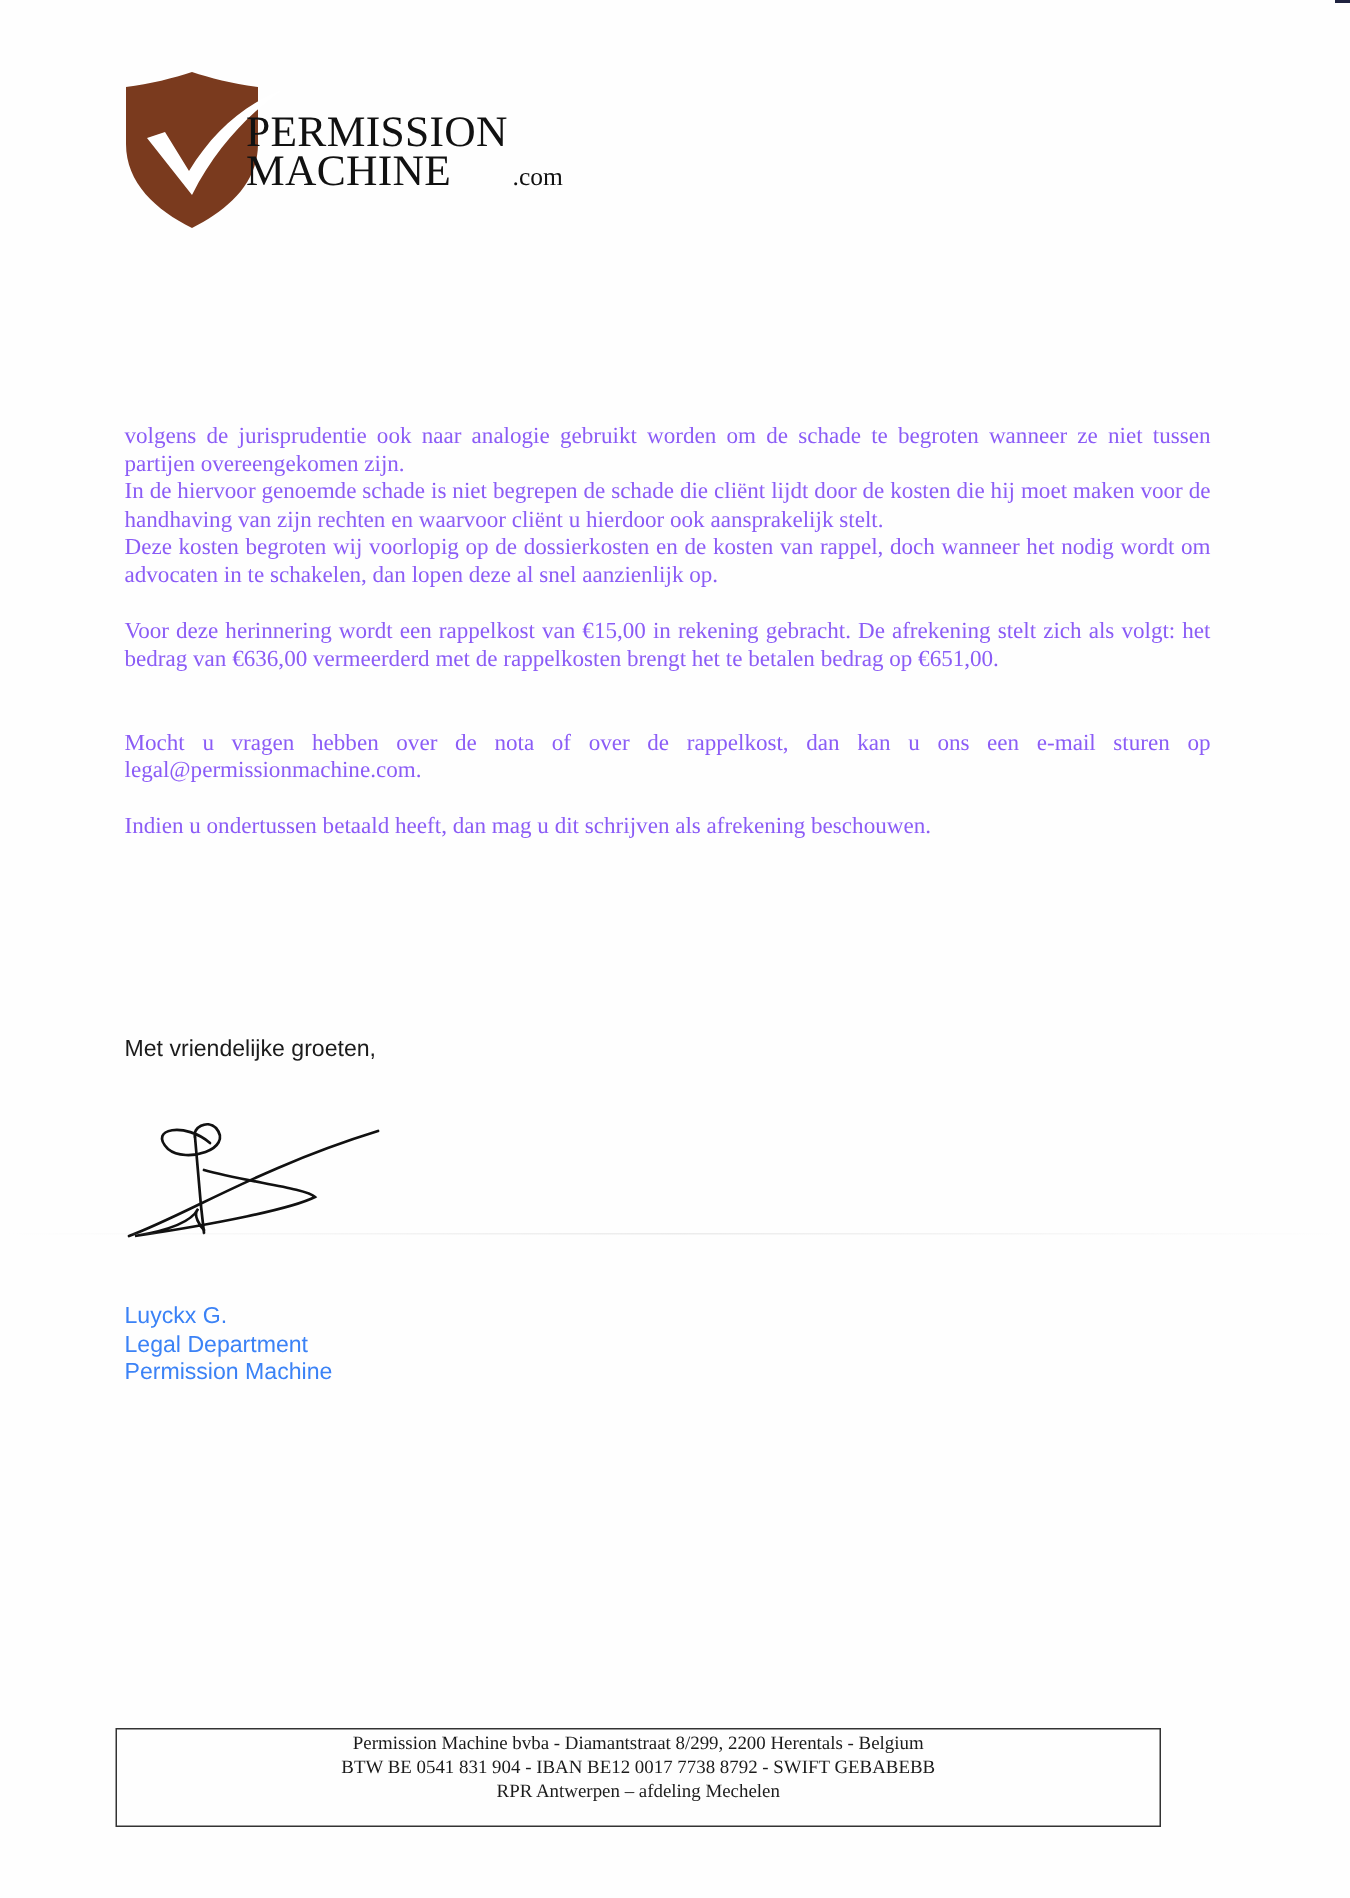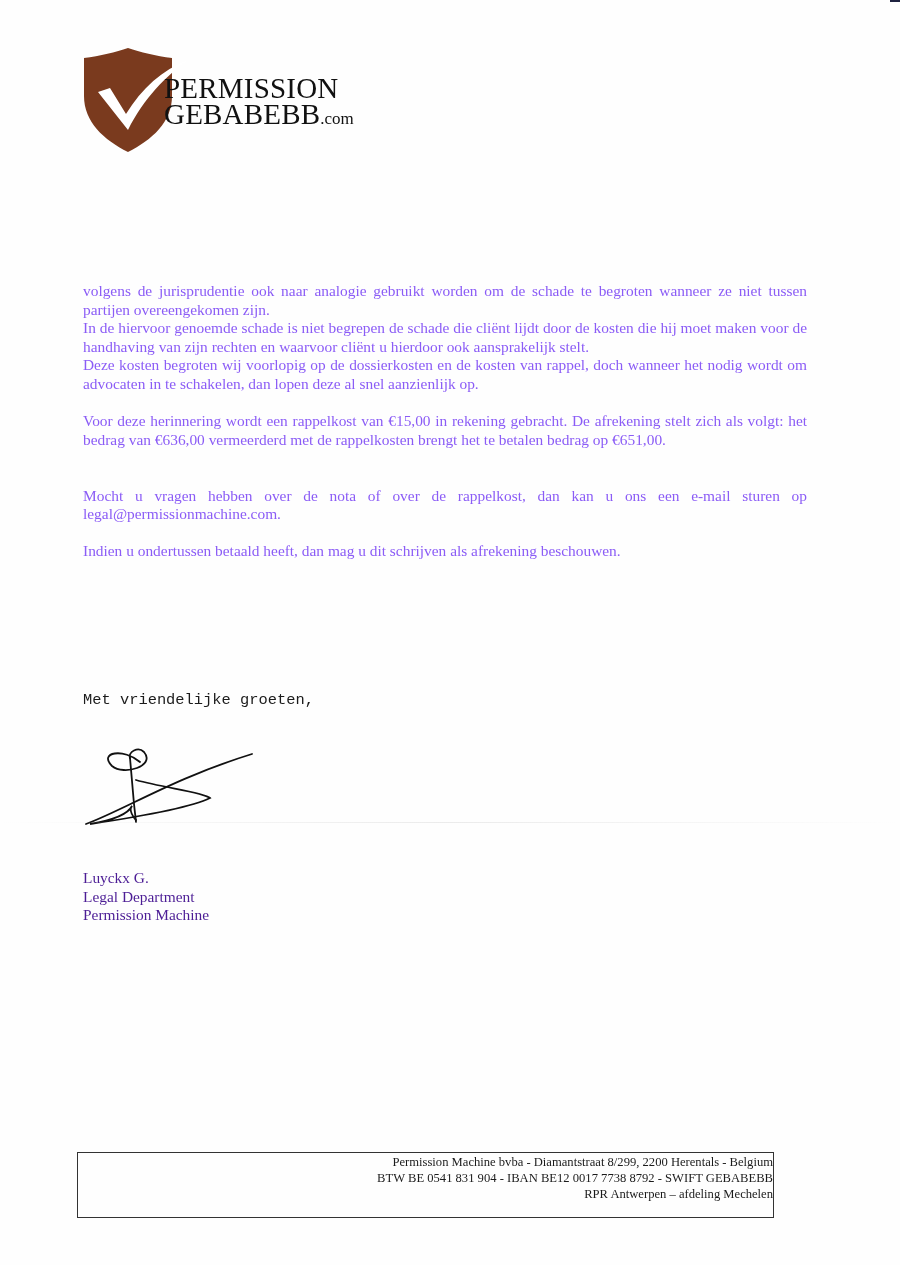--- a/index.html
+++ b/index.html
@@ -54,20 +54,21 @@
       display: block;
     }
     .logo .wordmark .line2 {
       font-size: 29px;
       letter-spacing: 0.2px;
       display: block;
     }
     .logo .wordmark .dotcom {
       font-size: 17px;
       letter-spacing: 0;
+      margin-left: 41px;
     }
 
     
     .body-text {
       position: absolute;
       left: 83px;
       top: 282px;
       width: 724px;
       font-family: "Liberation Serif", "DejaVu Serif", serif;
       font-size: 15.4px;
@@ -81,57 +82,57 @@
       text-align: justify;
       text-align-last: left;
     }
     .gap {
       height: 18.6px;
     }
     .closing {
       position: absolute;
       left: 83px;
       top: 691px;
-      font-family: Liberation Mono, monospace;
+      font-family: Liberation Sans, sans-serif;
       font-size: 15.4px;
       line-height: 18.6px;
       color: #1b1b1b;
     }
     .signature {
       position: absolute;
       left: 84px;
       top: 744px;
       width: 175px;
       height: 86px;
     }
     .sig-block {
       position: absolute;
       left: 83px;
       top: 869px;
-      font-family: Liberation Serif, serif;
+      font-family: Liberation Sans, sans-serif;
       font-size: 15.4px;
       line-height: 18.6px;
-      color: #4c1d95;
+      color: #3b82f6;
     }
     .sig-block div { margin: 0; }
 
     
     .footer {
       position: absolute;
       left: 77px;
       top: 1152px;
       width: 697px;
       height: 66px;
       border: 1.5px solid #333;
       box-sizing: border-box;
       font-family: "Liberation Serif", "DejaVu Serif", serif;
       font-size: 12.6px;
       line-height: 15.8px;
       color: #1b1b1b;
-      text-align: right;
+      text-align: center;
       padding-top: 2px;
     }
     .footer div { white-space: nowrap; }
     .scan-line {
       position: absolute;
       left: 0;
       width: 900px;
       height: 1px;
       background: linear-gradient(to right, rgba(200,200,200,0), rgba(200,200,200,0.35), rgba(200,200,200,0));
     }
@@ -143,21 +144,21 @@
 
   <div class="corner-mark"></div>
 
   <div class="logo">
     <svg class="shield" viewBox="0 0 108 104">
       <path d="M2 10 C 18 8, 34 4, 46 0 C 58 4, 74 8, 90 10 L 90 48 C 90 74, 70 92, 46 104 C 22 92, 2 74, 2 48 Z" fill="#7a3a1e"></path>
       <path d="M16 44 L 28 40 L 44 66 C 60 40, 80 22, 106 12 C 84 28, 62 50, 46 82 Z" fill="#ffffff"></path>
     </svg>
     <div class="wordmark">
       <span class="line1">PERMISSION</span>
-      <span class="line2"><span>GEBABEBB</span><span class="dotcom">.com</span></span>
+      <span class="line2"><span>MACHINE</span><span class="dotcom">.com</span></span>
     </div>
   </div>
 
   <div class="body-text">
     <p class="justify">volgens de jurisprudentie ook naar analogie gebruikt worden om de schade te begroten wanneer ze niet tussen partijen overeengekomen zijn.</p>
     <p class="justify">In de hiervoor genoemde schade is niet begrepen de schade die cliënt lijdt door de kosten die hij moet maken voor de handhaving van zijn rechten en waarvoor cliënt u hierdoor ook aansprakelijk stelt.</p>
     <p class="justify">Deze kosten begroten wij voorlopig op de dossierkosten en de kosten van rappel, doch wanneer het nodig wordt om advocaten in te schakelen, dan lopen deze al snel aanzienlijk op.</p>
     <div class="gap"></div>
     <p class="justify">Voor deze herinnering wordt een rappelkost van €15,00 in rekening gebracht. De afrekening stelt zich als volgt: het bedrag van €636,00 vermeerderd met de rappelkosten brengt het te betalen bedrag op €651,00.</p>
     <div class="gap"></div>

